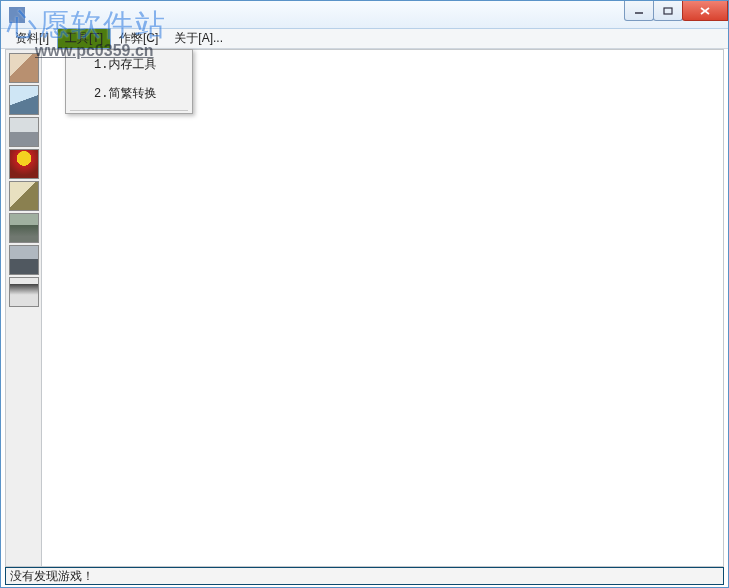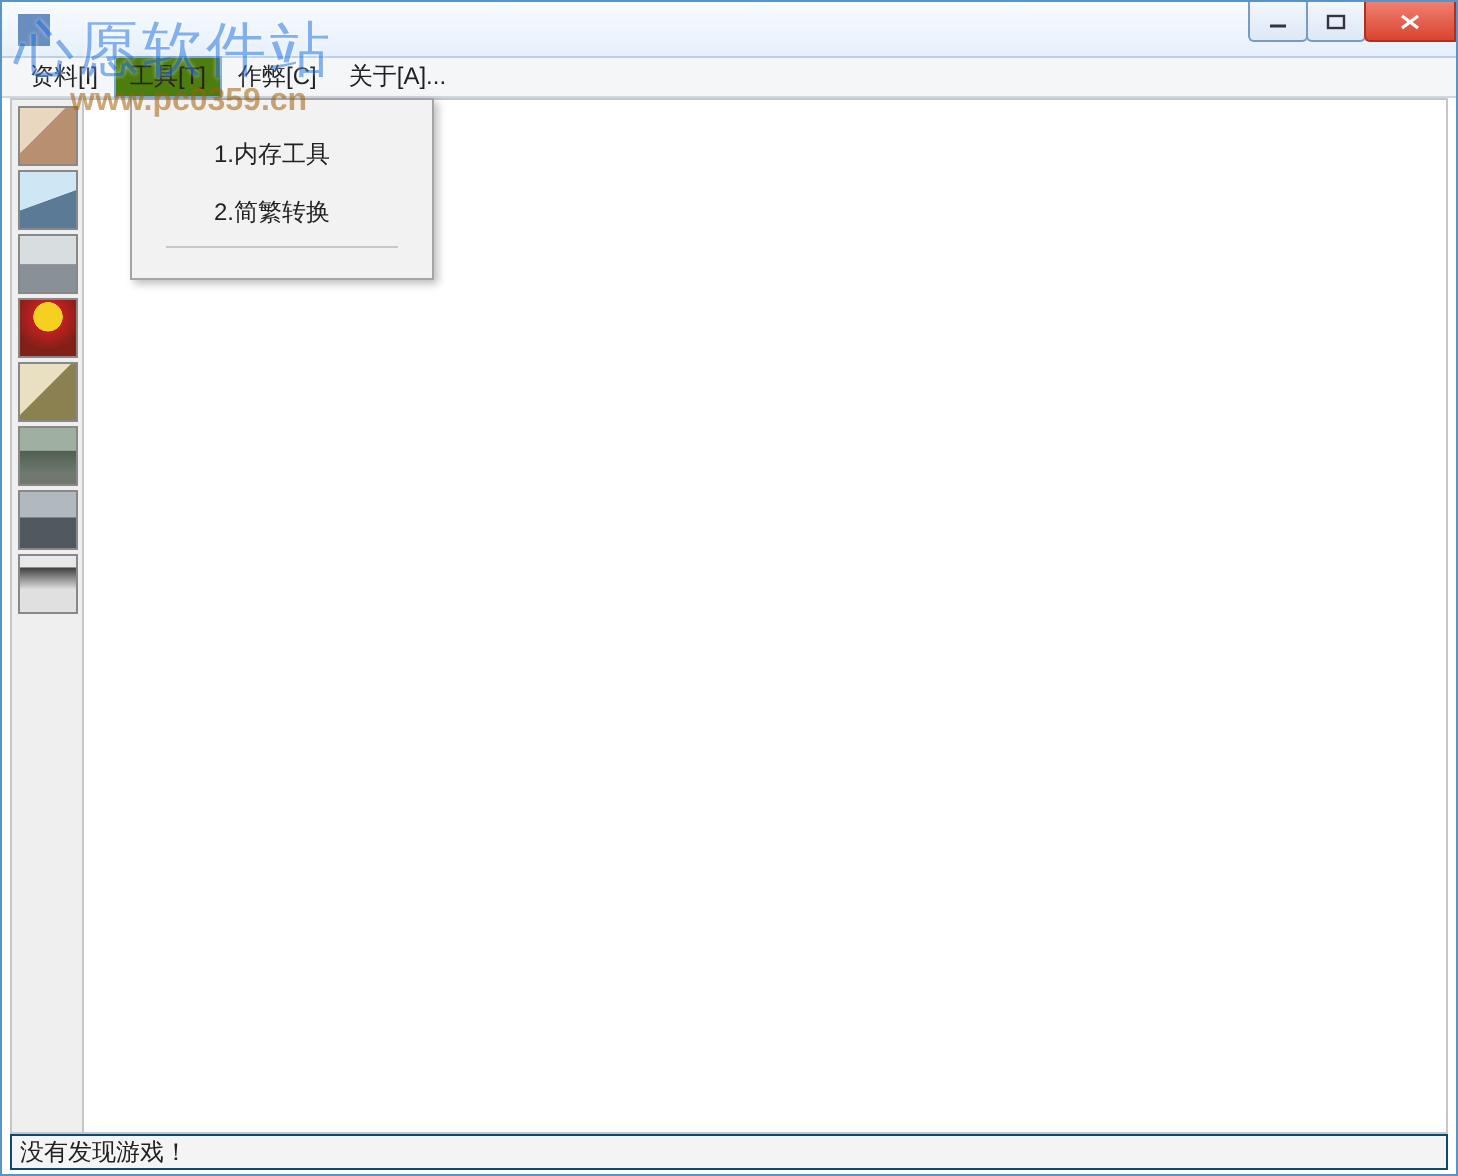--- a/index.html
+++ b/index.html
@@ -62,26 +62,27 @@
     color: #222;
   }
   .menubar .menu-item.active {
     background: #4d7c0f;
     border: 1px solid #7aa5d6;
     padding: 1px 7px;
   }
   .dropdown {
     position: absolute;
     top: 48px; left: 64px;
-    width: 152px;
+    width: 128px;
     background: #f2f2f2;
     border: 1px solid #a5a5a5;
     box-shadow: 2px 2px 4px rgba(0,0,0,0.25);
-    padding: 13px;
+    padding: 0;
     z-index: 10;
+    font-family: Liberation Mono, monospace;
   }
   .dropdown .dd-item {
     padding: 6px 18px 6px 28px;
     font-size: 12px;
     color: #222;
     position: relative;
     cursor: pointer;
   }
   .dropdown .dd-sep {
     height: 1px; background: #c8c8c8; margin: 2px 4px;
@@ -145,22 +146,22 @@
     opacity: 0.55;
   }
   .watermark .w1 {
     font-size: 30px; font-weight: normal;
     color: #2d7ae0;
     letter-spacing: 2px;
     text-shadow: 0 0 2px #fff;
   }
   .watermark .w2 {
     font-size: 16px; font-weight: bold;
-    color: #a16207;
-    margin-top: -4px; margin-left: 28px;
+    color: #0f172a;
+    margin-top: -4px; margin-left: 28px; text-decoration: underline;
   }
 </style>
 </head>
 <body>
 
 <div class="titlebar">
   <span class="app-icon"></span>
   <div class="win-controls">
     <div class="win-btn">
       <svg width="10" height="8">

